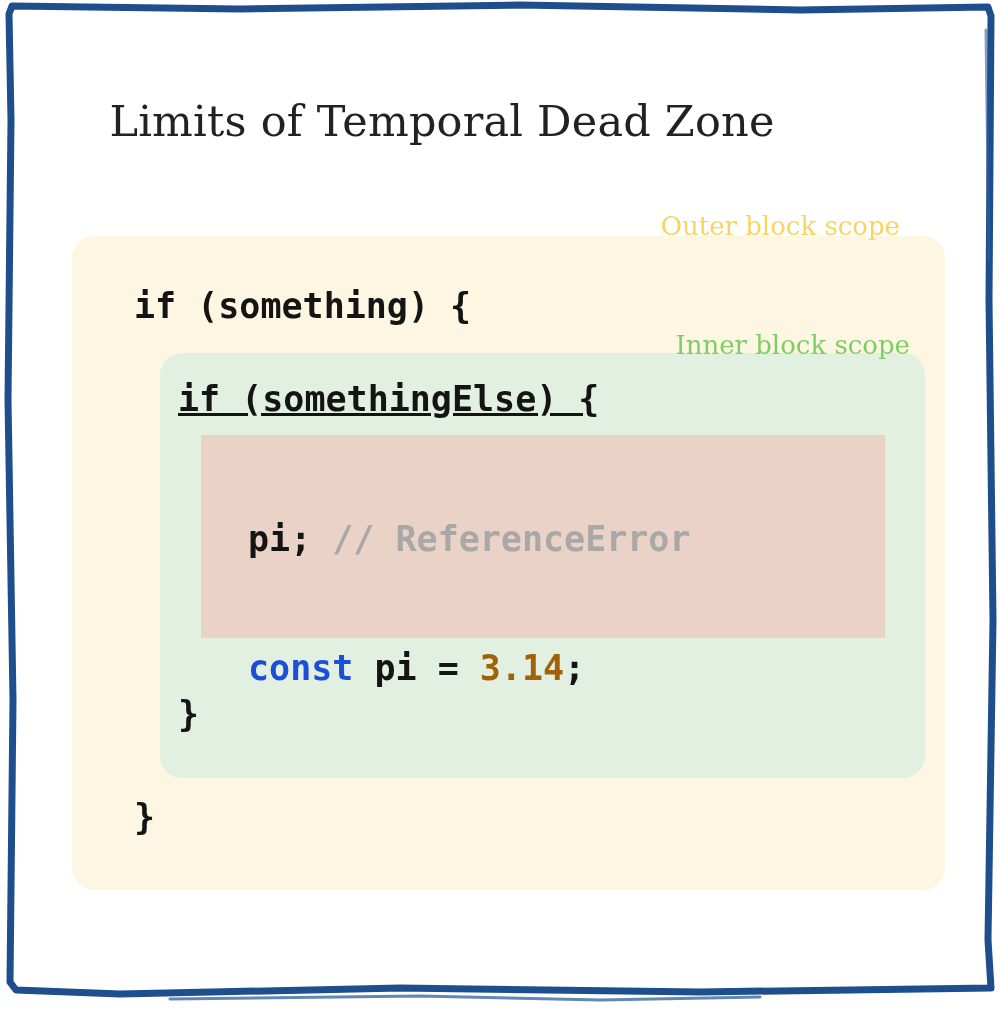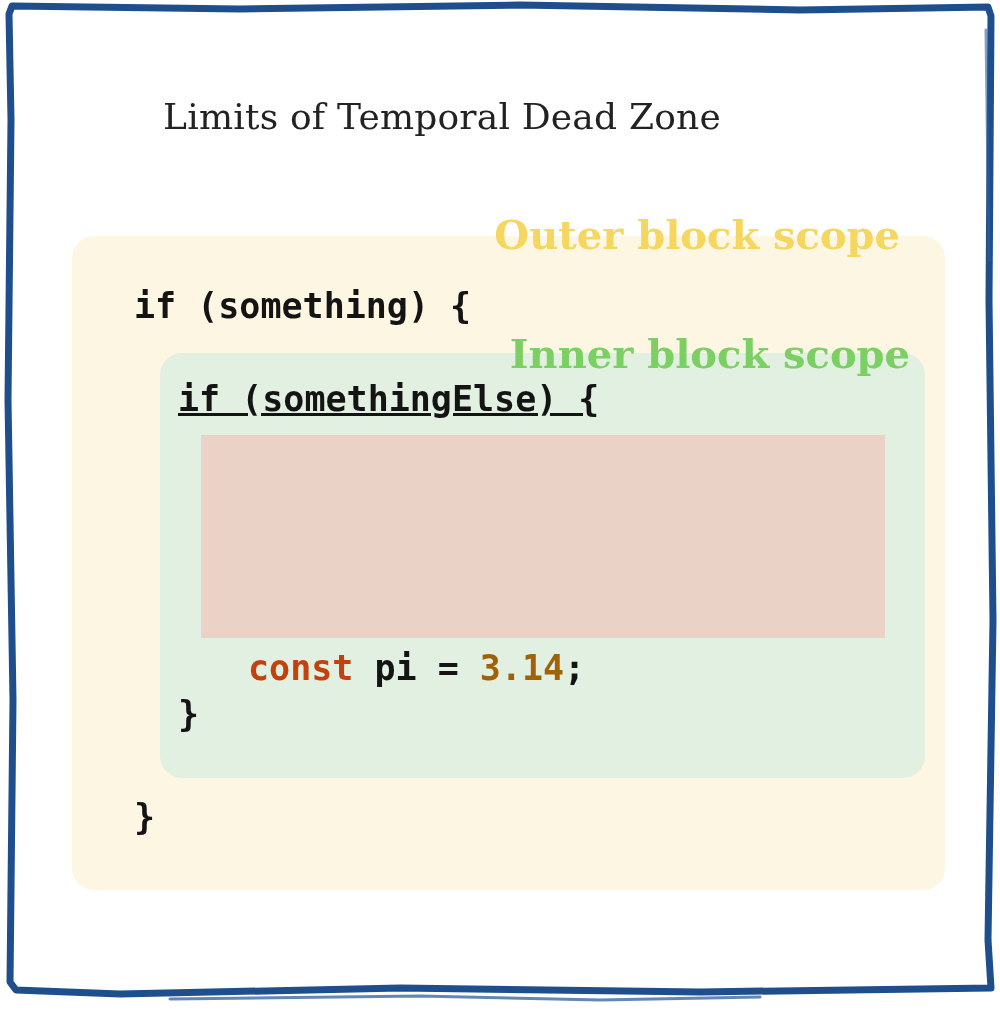--- a/index.html
+++ b/index.html
@@ -33,21 +33,21 @@
   }
 
   
   #page-title {
     position: absolute;
     left: 0;
     top: 96px;
     width: 884px;
     text-align: center;
     font-family: "DejaVu Serif", "Liberation Serif", serif;
-    font-size: 36px;
+    font-size: 43px;
     font-weight: 400;
     letter-spacing: 0.2px;
     color: #222222;
     white-space: nowrap;
   }
 
   
   #outer-block {
     position: absolute;
     left: 72px;
@@ -77,22 +77,22 @@
     width: 684px;
     height: 203px;
     background: #ebd2c7;
     border-radius: 0;
   }
 
   
   .scope-label {
     position: absolute;
     font-family: "DejaVu Serif", "Liberation Serif", serif;
-    font-size: 40px;
-    font-weight: 700;
+    font-size: 26px;
+    font-weight: 400;
     white-space: nowrap;
     text-align: left;
   }
   #outer-scope-label {
     right: 100px;
     top: 211px;
     color: #f5d65e;
   }
   #inner-scope-label {
     right: 90px;
@@ -123,21 +123,21 @@
     letter-spacing: 0px;
   }
   #code-if-outer     { left: 134px; top: 274px; margin-top: 12px; }
   #code-if-inner     { left: 178px; top: 379px; text-decoration: underline; }
   #code-pi-ref       { left: 248px; top: 519px; }
   #code-const-pi     { left: 248px; top: 648px; }
   #code-close-inner  { left: 178px; top: 694px; }
   #code-close-outer  { left: 134px; top: 797px; }
 
   .tok-comment { color: #a8a8a8; }
-  .tok-keyword { color: #c2410c; }
+  .tok-keyword { color: #1d4ed8; }
   .tok-number  { color: #a16207; }
   .tok-plain   { color: #141414; }
 </style>
 </head>
 <body>
 
 <div id="canvas">
 
   <svg id="sketch-frame" viewBox="0 0 1000 1010" aria-hidden="true">
     <path d="M9,14 L12,6 L240,9 L520,5 L800,10 L988,7 L991,16 L989,300 L993,620 L988,940 L991,988
@@ -156,20 +156,21 @@
 
   <div id="outer-scope-label" class="scope-label">Outer block scope</div>
 
   <div id="inner-scope-label" class="scope-label">Inner block scope</div>
 
 
   <div id="code-if-outer" class="code-line">if (something) {</div>
 
   <div id="code-if-inner" class="code-line">if (somethingElse) {</div>
 
+  <div id="code-pi-ref" class="code-line"><span class="tok-plain">pi;</span><span class="tok-plain"> </span><span class="tok-comment">// ReferenceError</span></div>
 
   <div id="code-const-pi" class="code-line"><span class="tok-keyword">const</span><span class="tok-plain"> pi = </span><span class="tok-number">3.14</span><span class="tok-plain">;</span></div>
 
   <div id="code-close-inner" class="code-line">}</div>
 
   <div id="code-close-outer" class="code-line">}</div>
 
 </div>
 
 </body></html>

